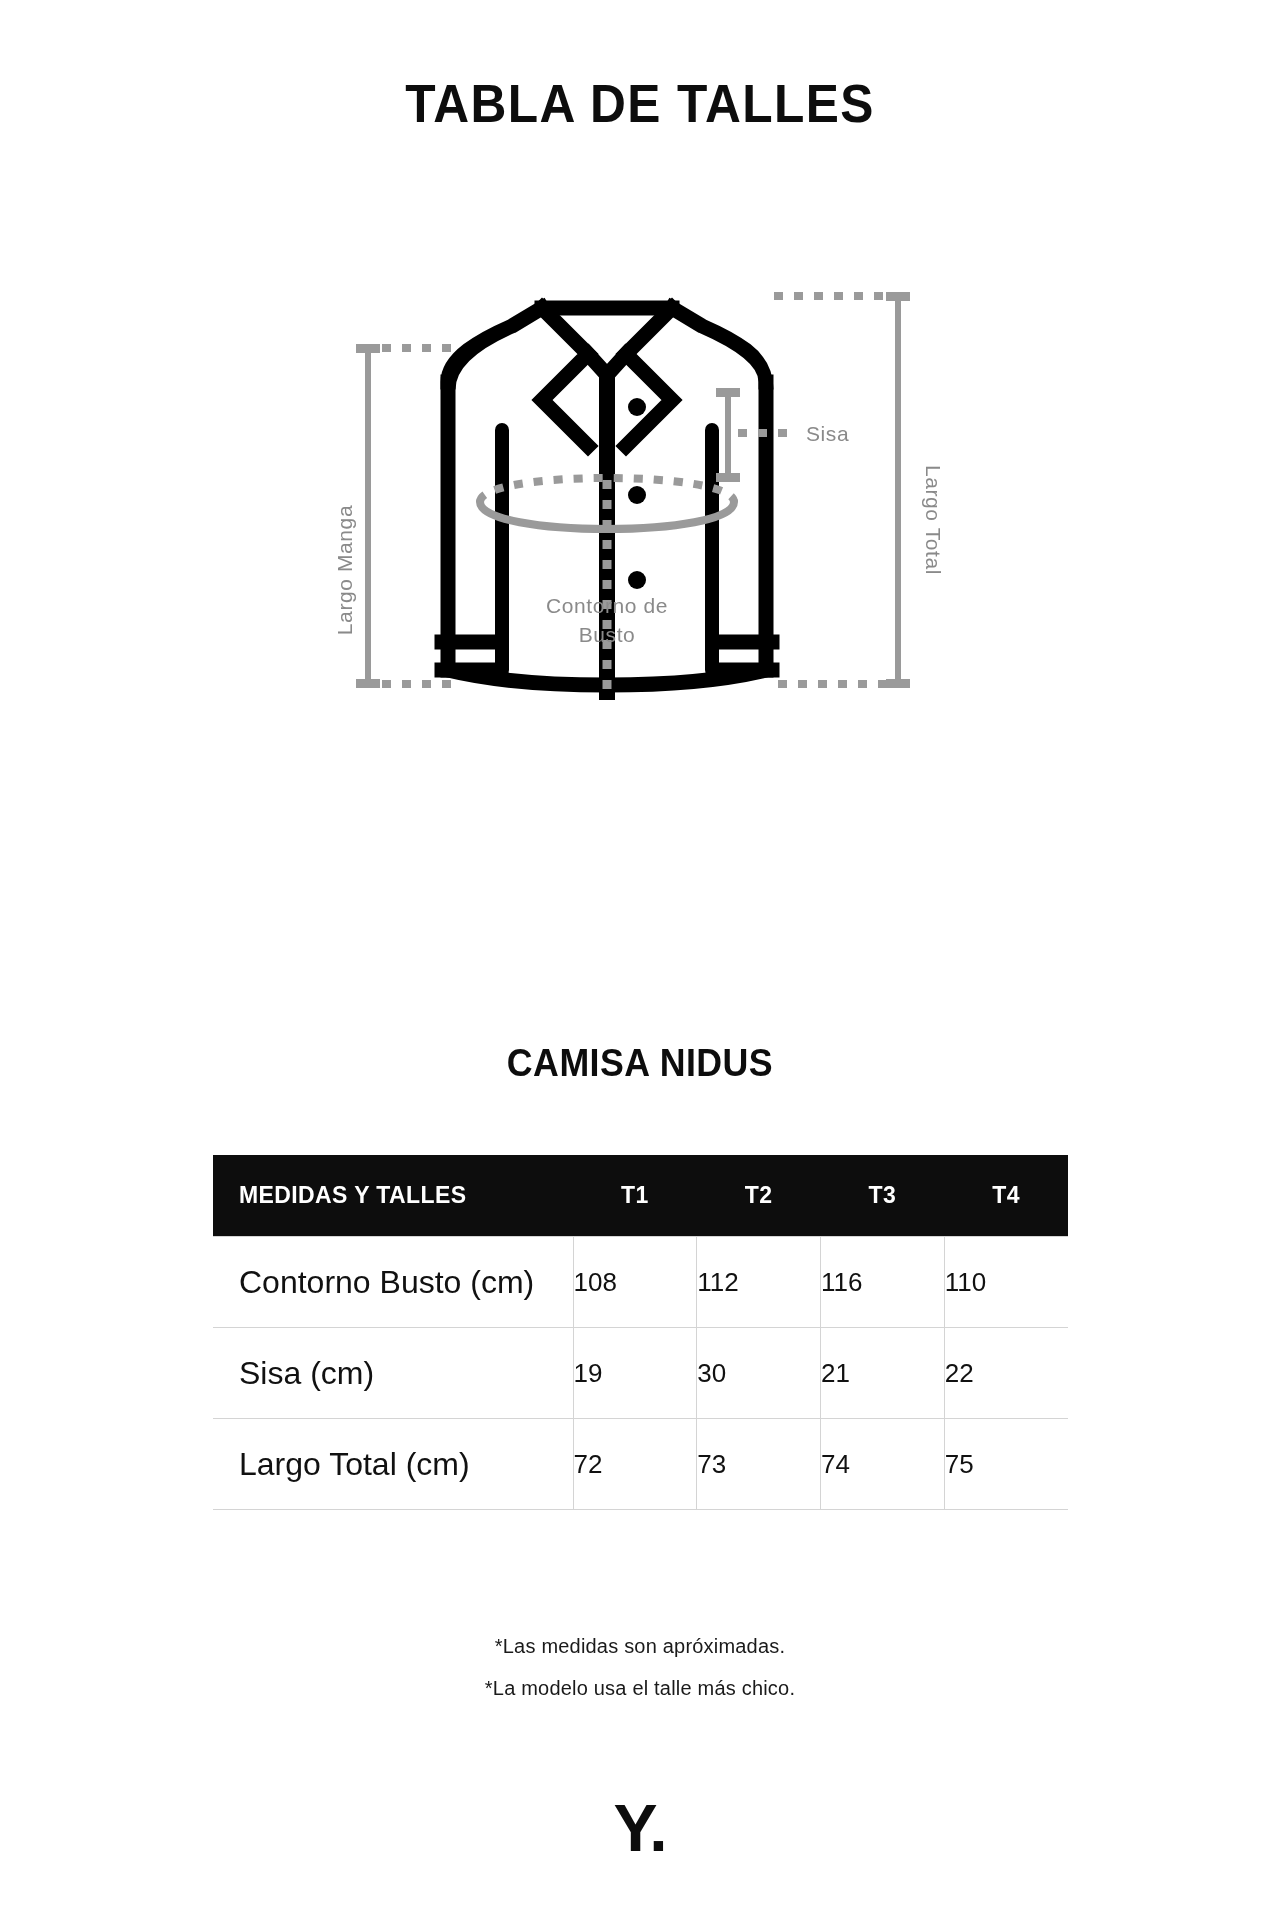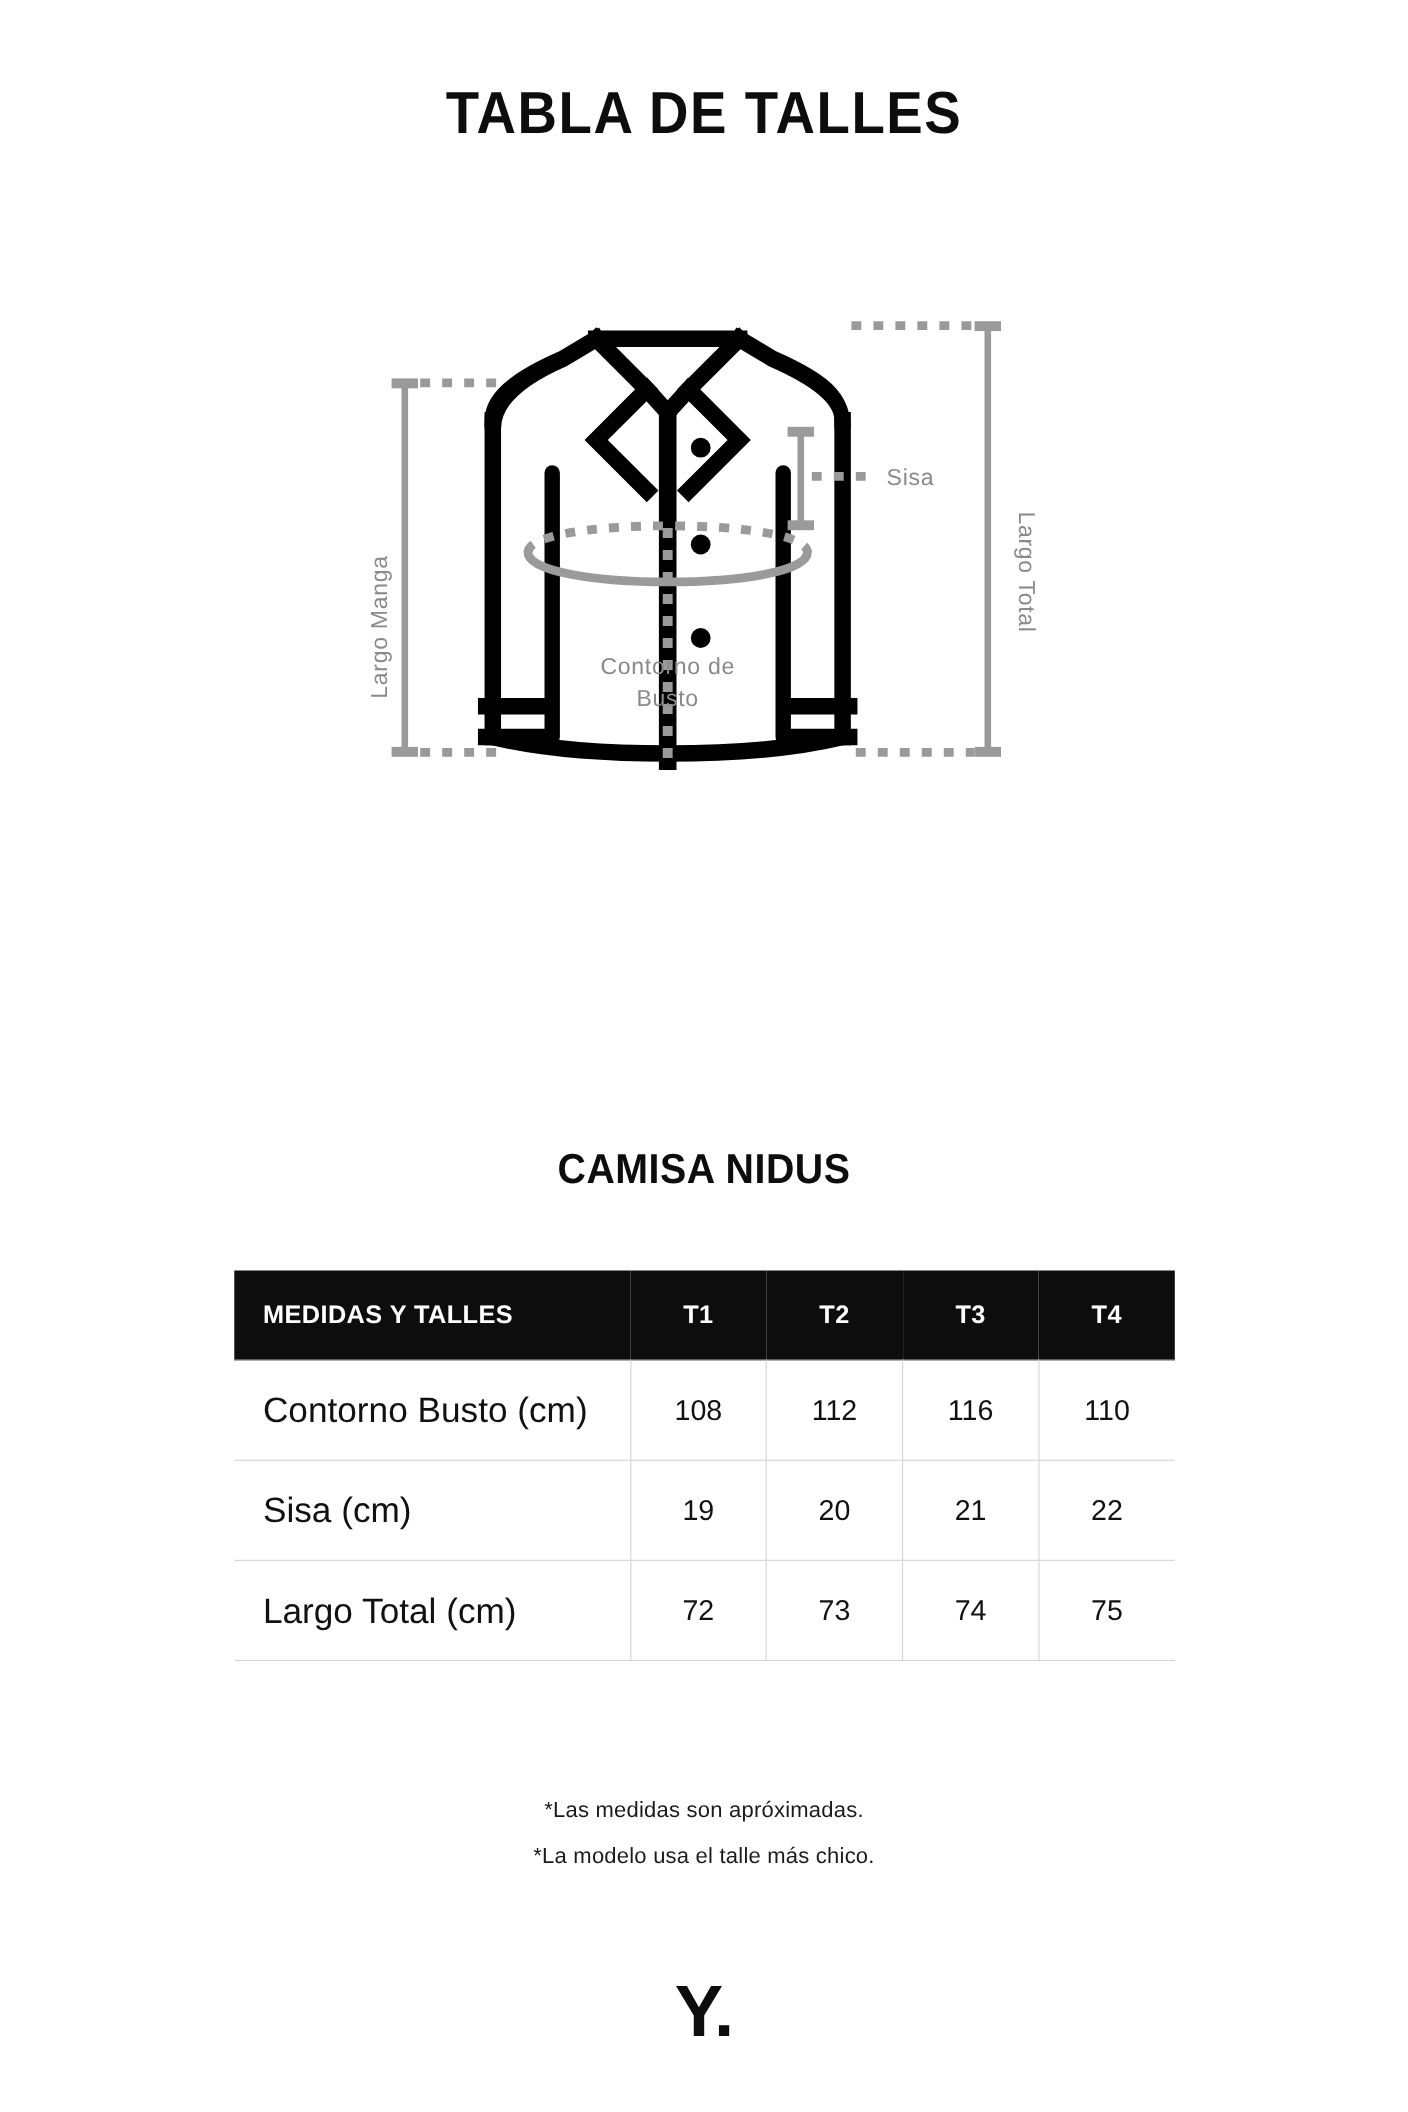--- a/index.html
+++ b/index.html
@@ -97,21 +97,21 @@
     border: none;
   }
   table.size-table thead th.label-col {
     text-align: left;
     padding-left: 26px;
   }
   table.size-table tbody td {
     border: 1px solid #d4d4d4;
     font-size: 26px;
     color: #111111;
-    text-align: center;
+    text-align: left;
     height: 90px;
     padding: 0;
     font-weight: 400;
   }
   table.size-table tbody td.label-col {
     text-align: left;
     padding-left: 26px;
     font-size: 32px;
     border-left: none;
   }
@@ -265,21 +265,21 @@
         <tr>
           <td class="label-col">Contorno Busto (cm)</td>
           <td>108</td>
           <td>112</td>
           <td>116</td>
           <td>110</td>
         </tr>
         <tr>
           <td class="label-col">Sisa (cm)</td>
           <td>19</td>
-          <td>20</td>
+          <td>30</td>
           <td>21</td>
           <td>22</td>
         </tr>
         <tr>
           <td class="label-col">Largo Total (cm)</td>
           <td>72</td>
           <td>73</td>
           <td>74</td>
           <td>75</td>
         </tr>

